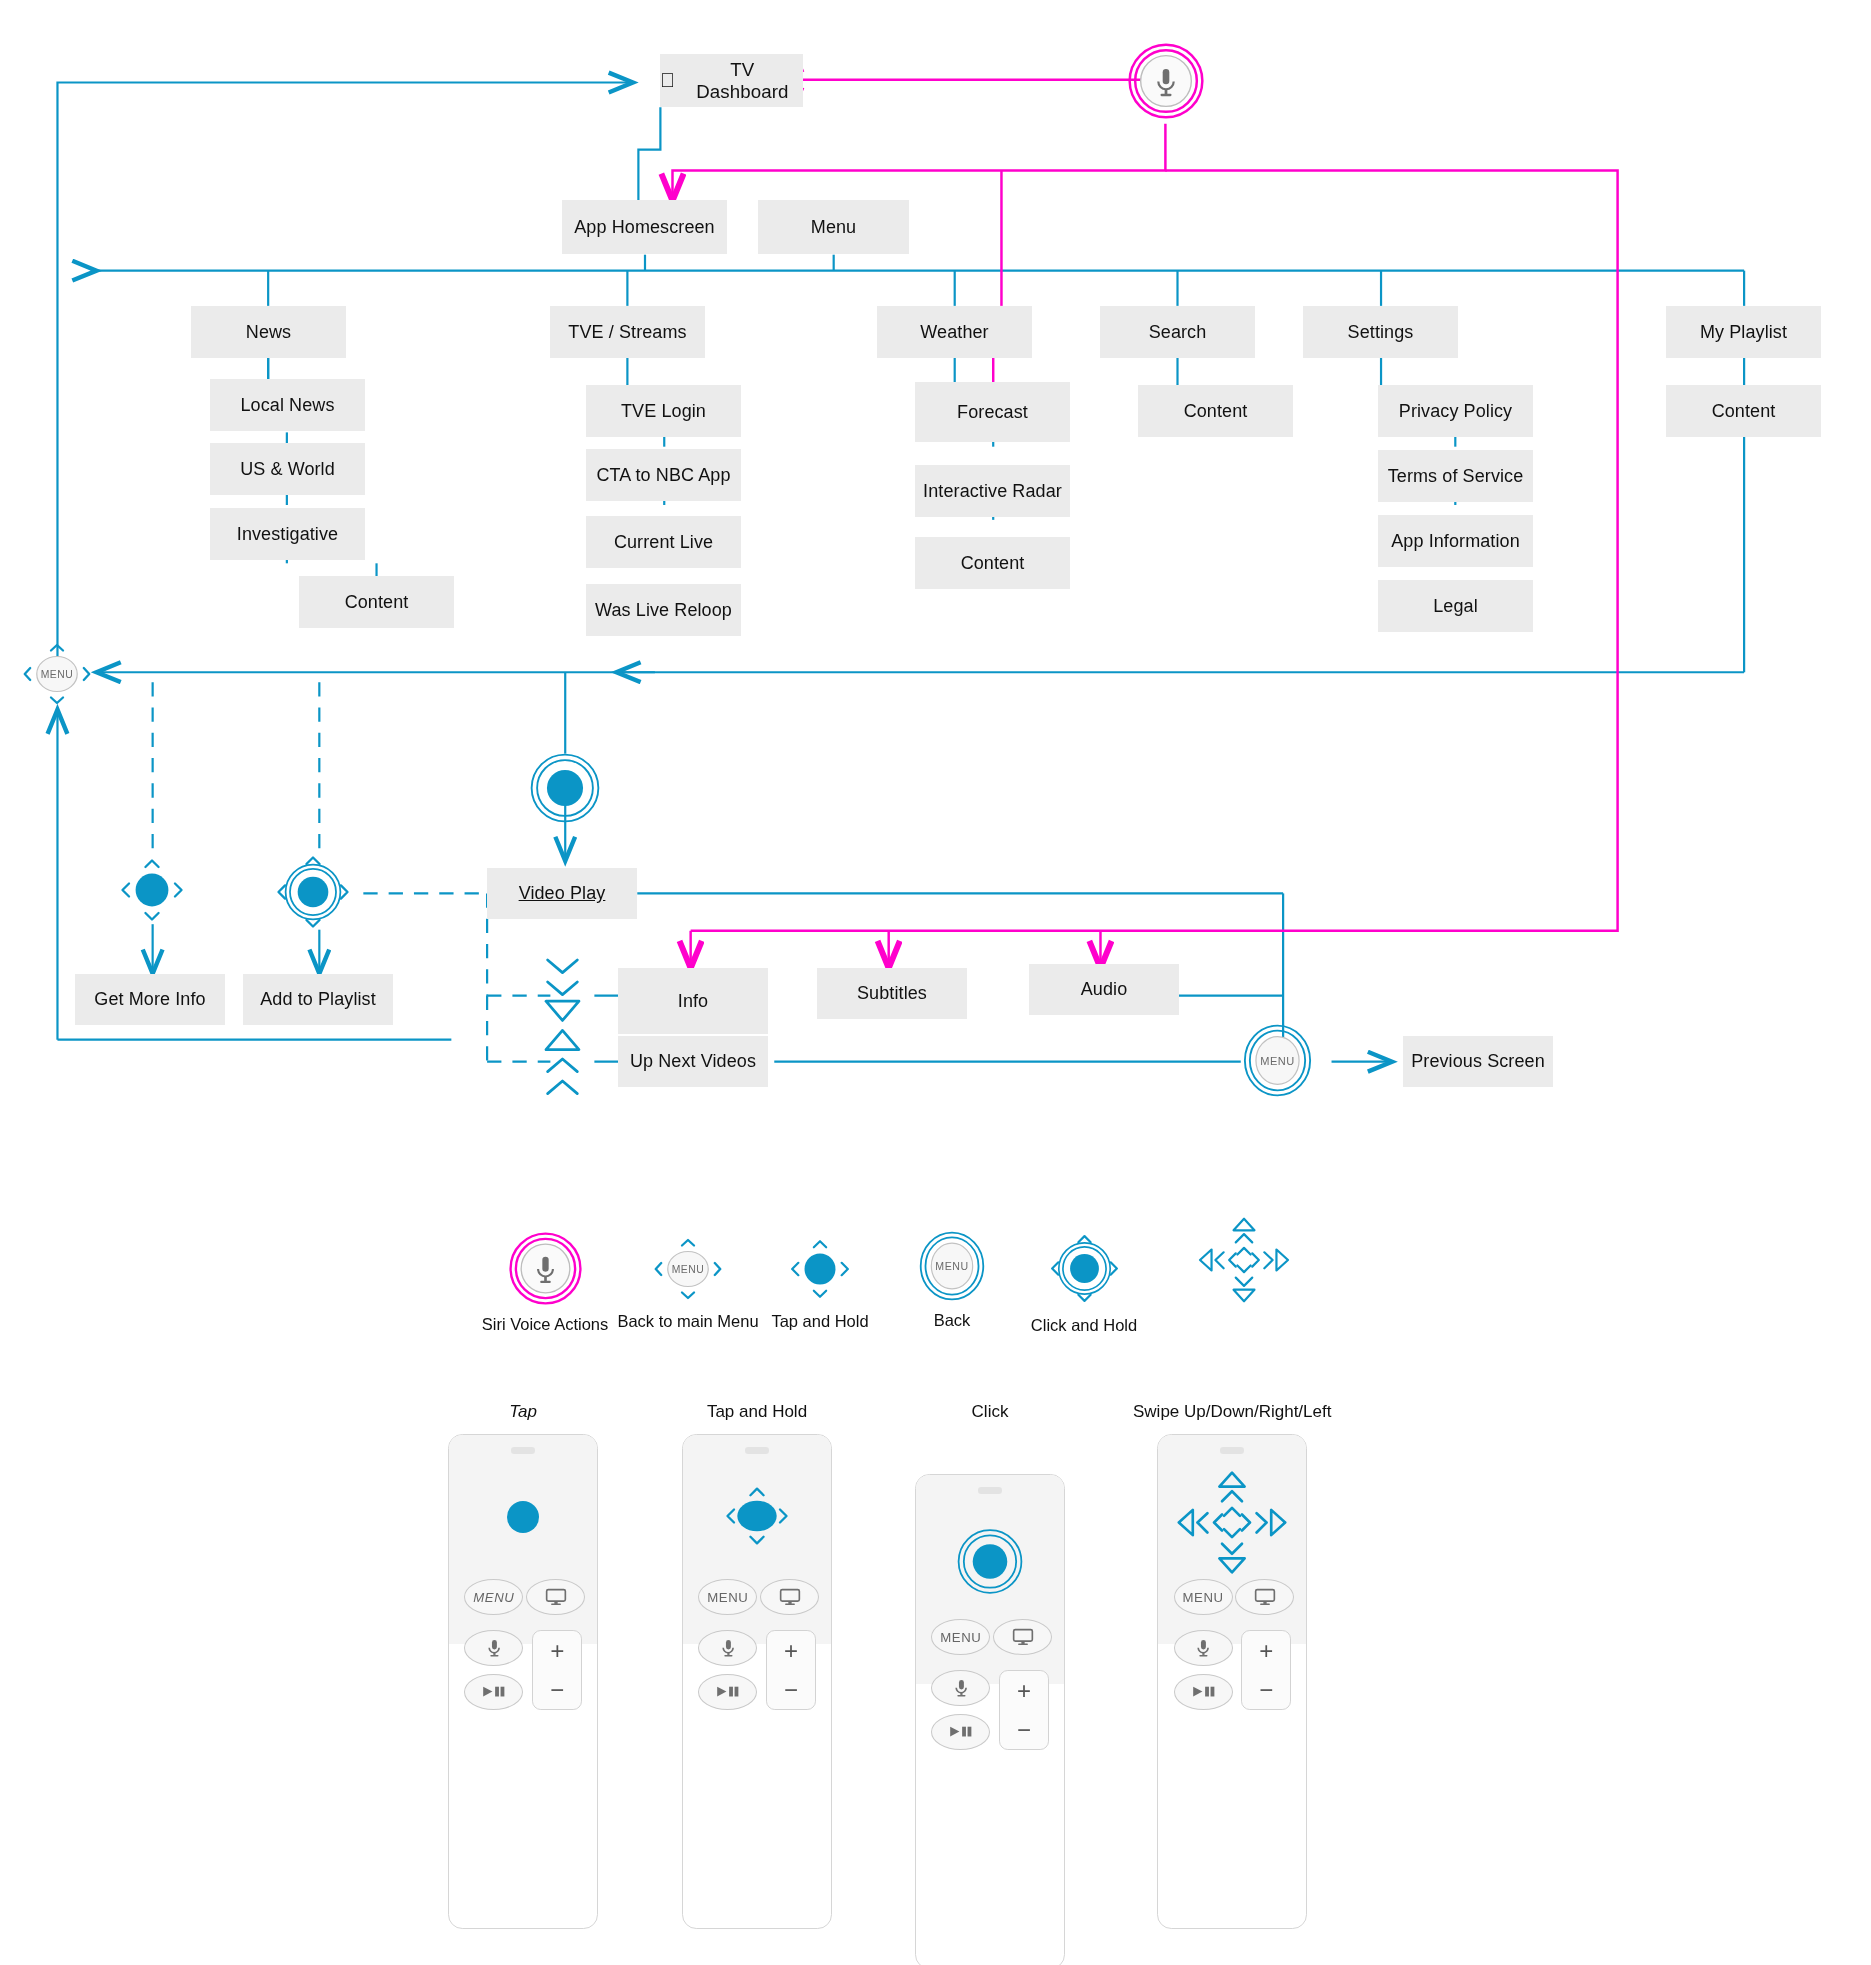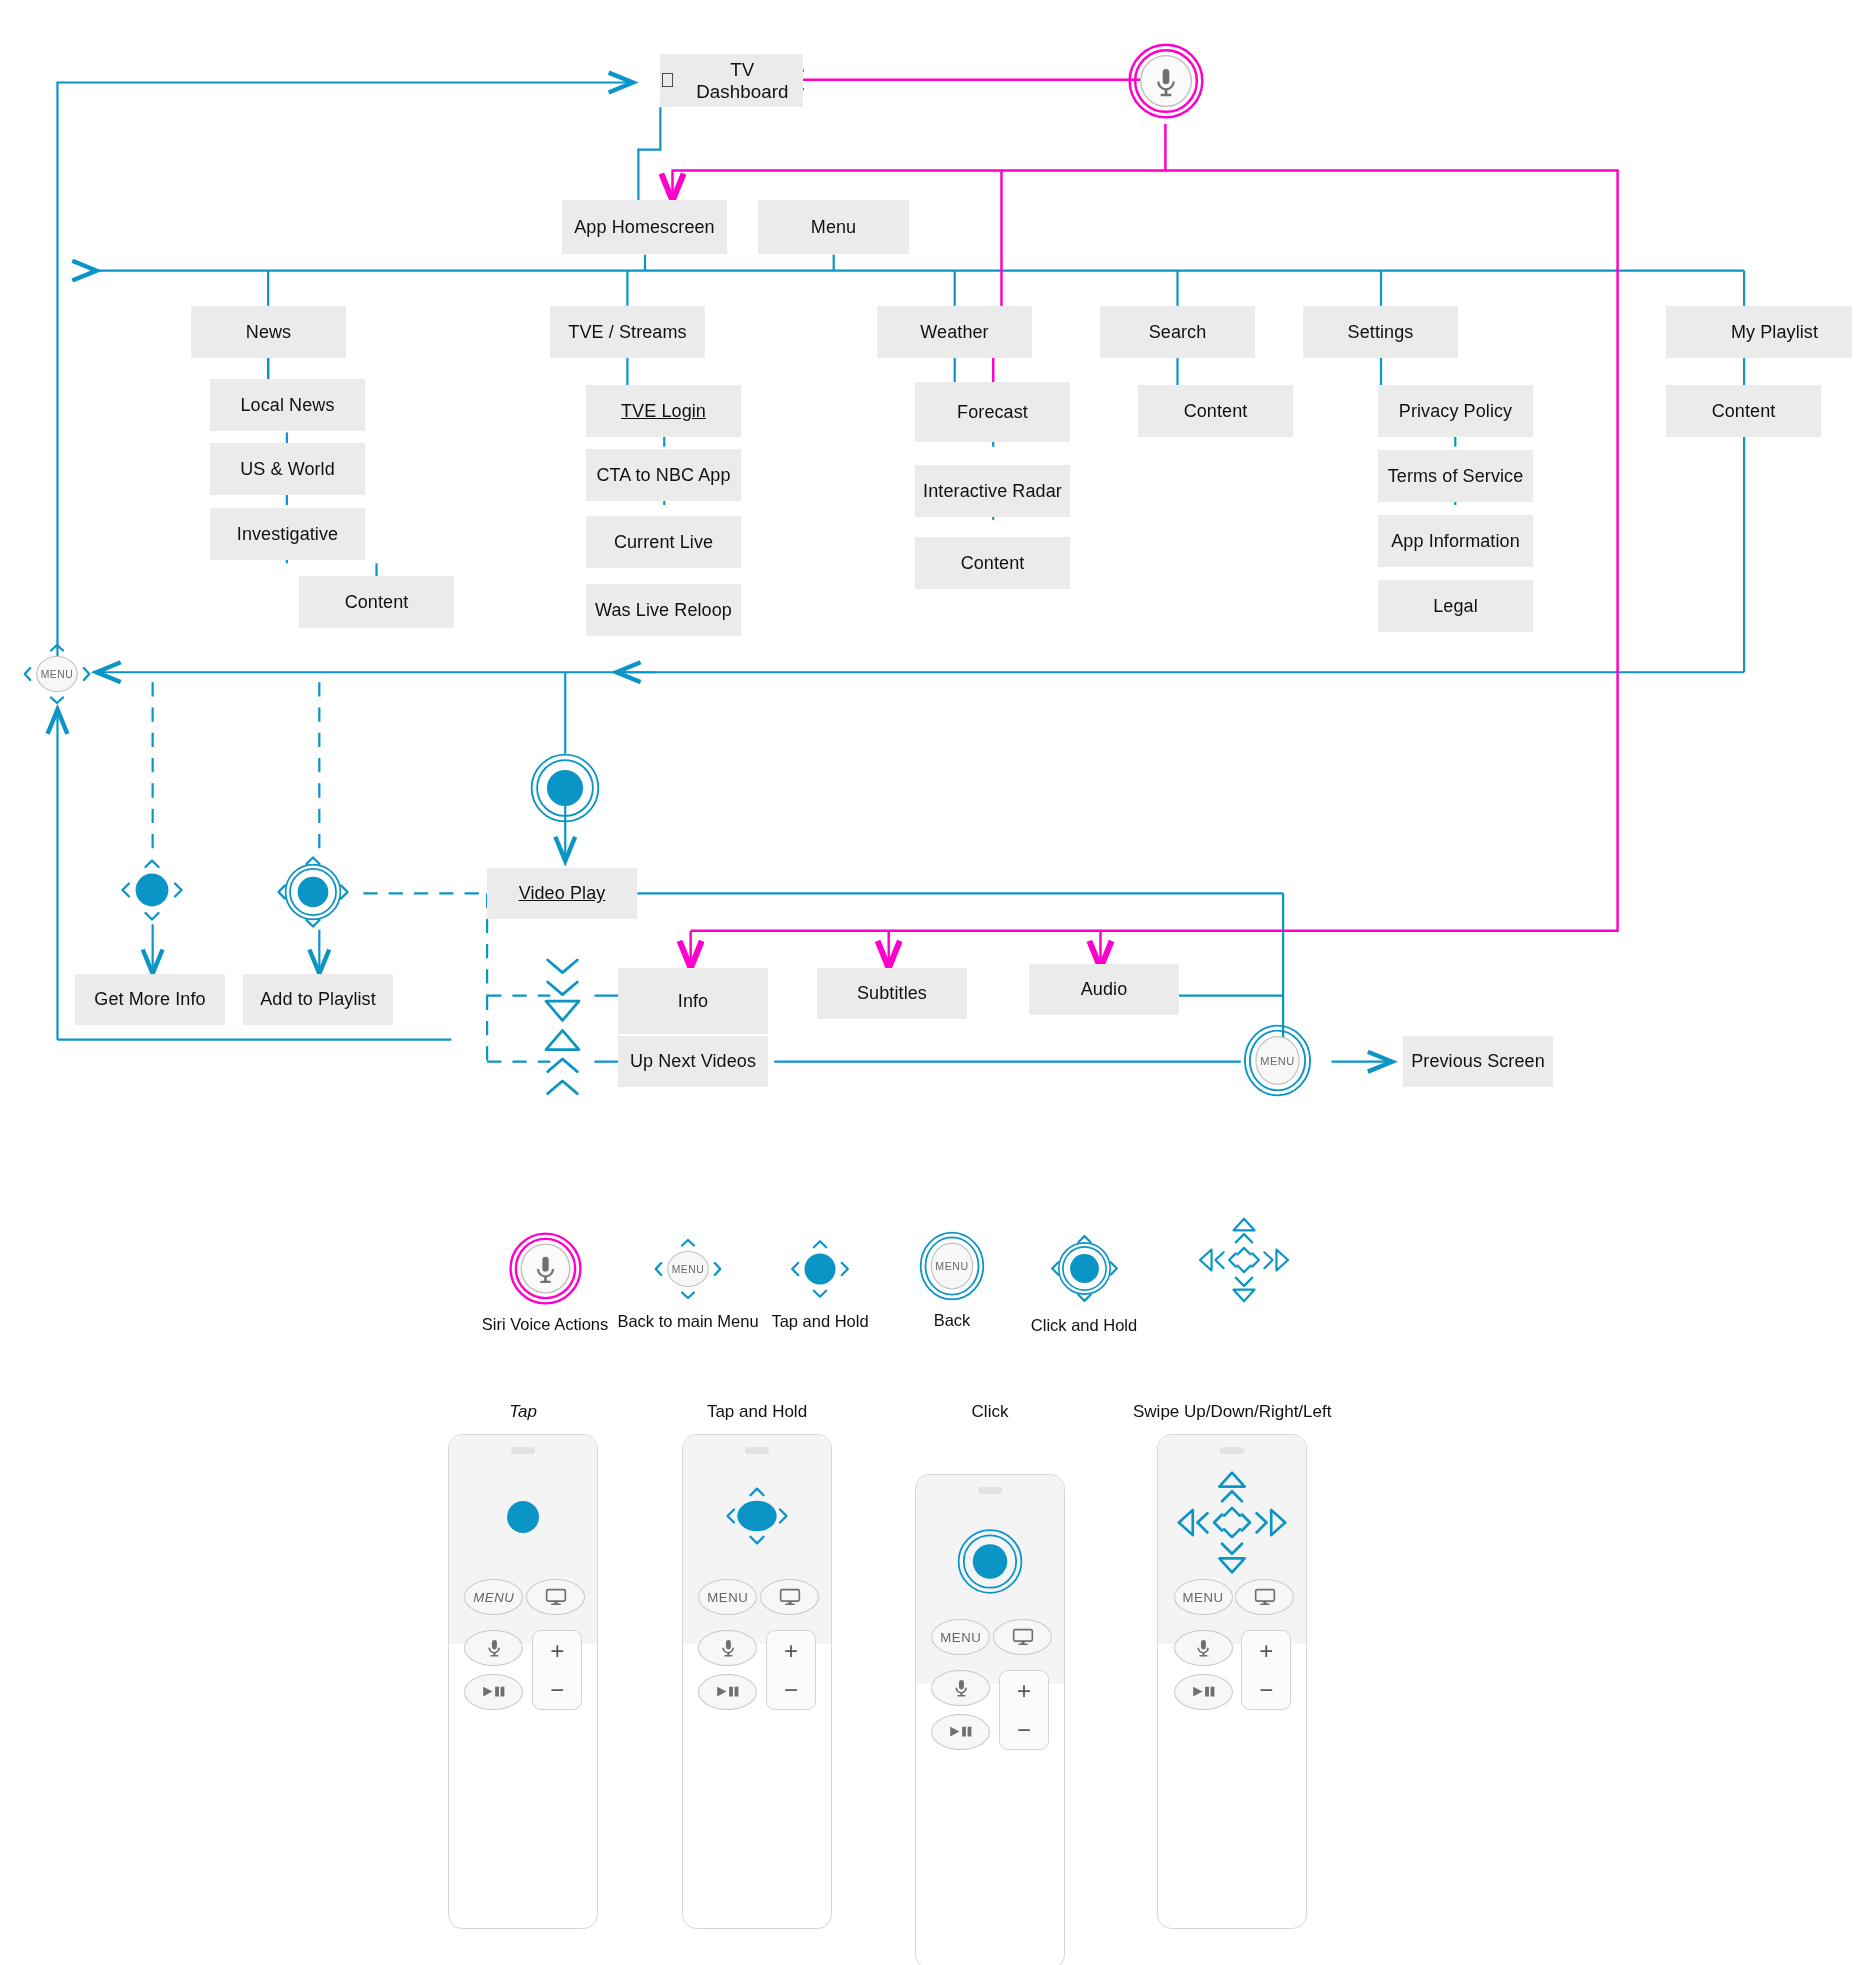--- a/index.html
+++ b/index.html
@@ -176,38 +176,38 @@
     </div>
   <div class="node" style="left:877px;top:306px;width:155px;height:52px;">
       <span>Weather</span>
     </div>
   <div class="node" style="left:1100px;top:306px;width:155px;height:52px;">
       <span>Search</span>
     </div>
   <div class="node" style="left:1303px;top:306px;width:155px;height:52px;">
       <span>Settings</span>
     </div>
-  <div class="node" style="left:1666px;top:306px;width:155px;height:52px;padding-left:31px;">
+  <div class="node" style="left:1666px;top:306px;width:155px;height:52px;">
       <span>My Playlist</span>
     </div>
 
   <div class="node" style="left:210px;top:379px;width:155px;height:52px;">
       <span>Local News</span>
     </div>
   <div class="node" style="left:210px;top:443px;width:155px;height:52px;">
       <span>US &amp; World</span>
     </div>
   <div class="node" style="left:210px;top:508px;width:155px;height:52px;">
       <span>Investigative</span>
     </div>
   <div class="node" style="left:299px;top:576px;width:155px;height:52px;">
       <span>Content</span>
     </div>
 
-  <div class="node" style="left:586px;top:385px;width:155px;height:52px;text-decoration:underline;">
+  <div class="node" style="left:586px;top:385px;width:155px;height:52px;">
       <span>TVE Login</span>
     </div>
   <div class="node" style="left:586px;top:449px;width:155px;height:52px;">
       <span>CTA to NBC App</span>
     </div>
   <div class="node" style="left:586px;top:516px;width:155px;height:52px;">
       <span>Current Live</span>
     </div>
   <div class="node" style="left:586px;top:584px;width:155px;height:52px;">
       <span>Was Live Reloop</span>

